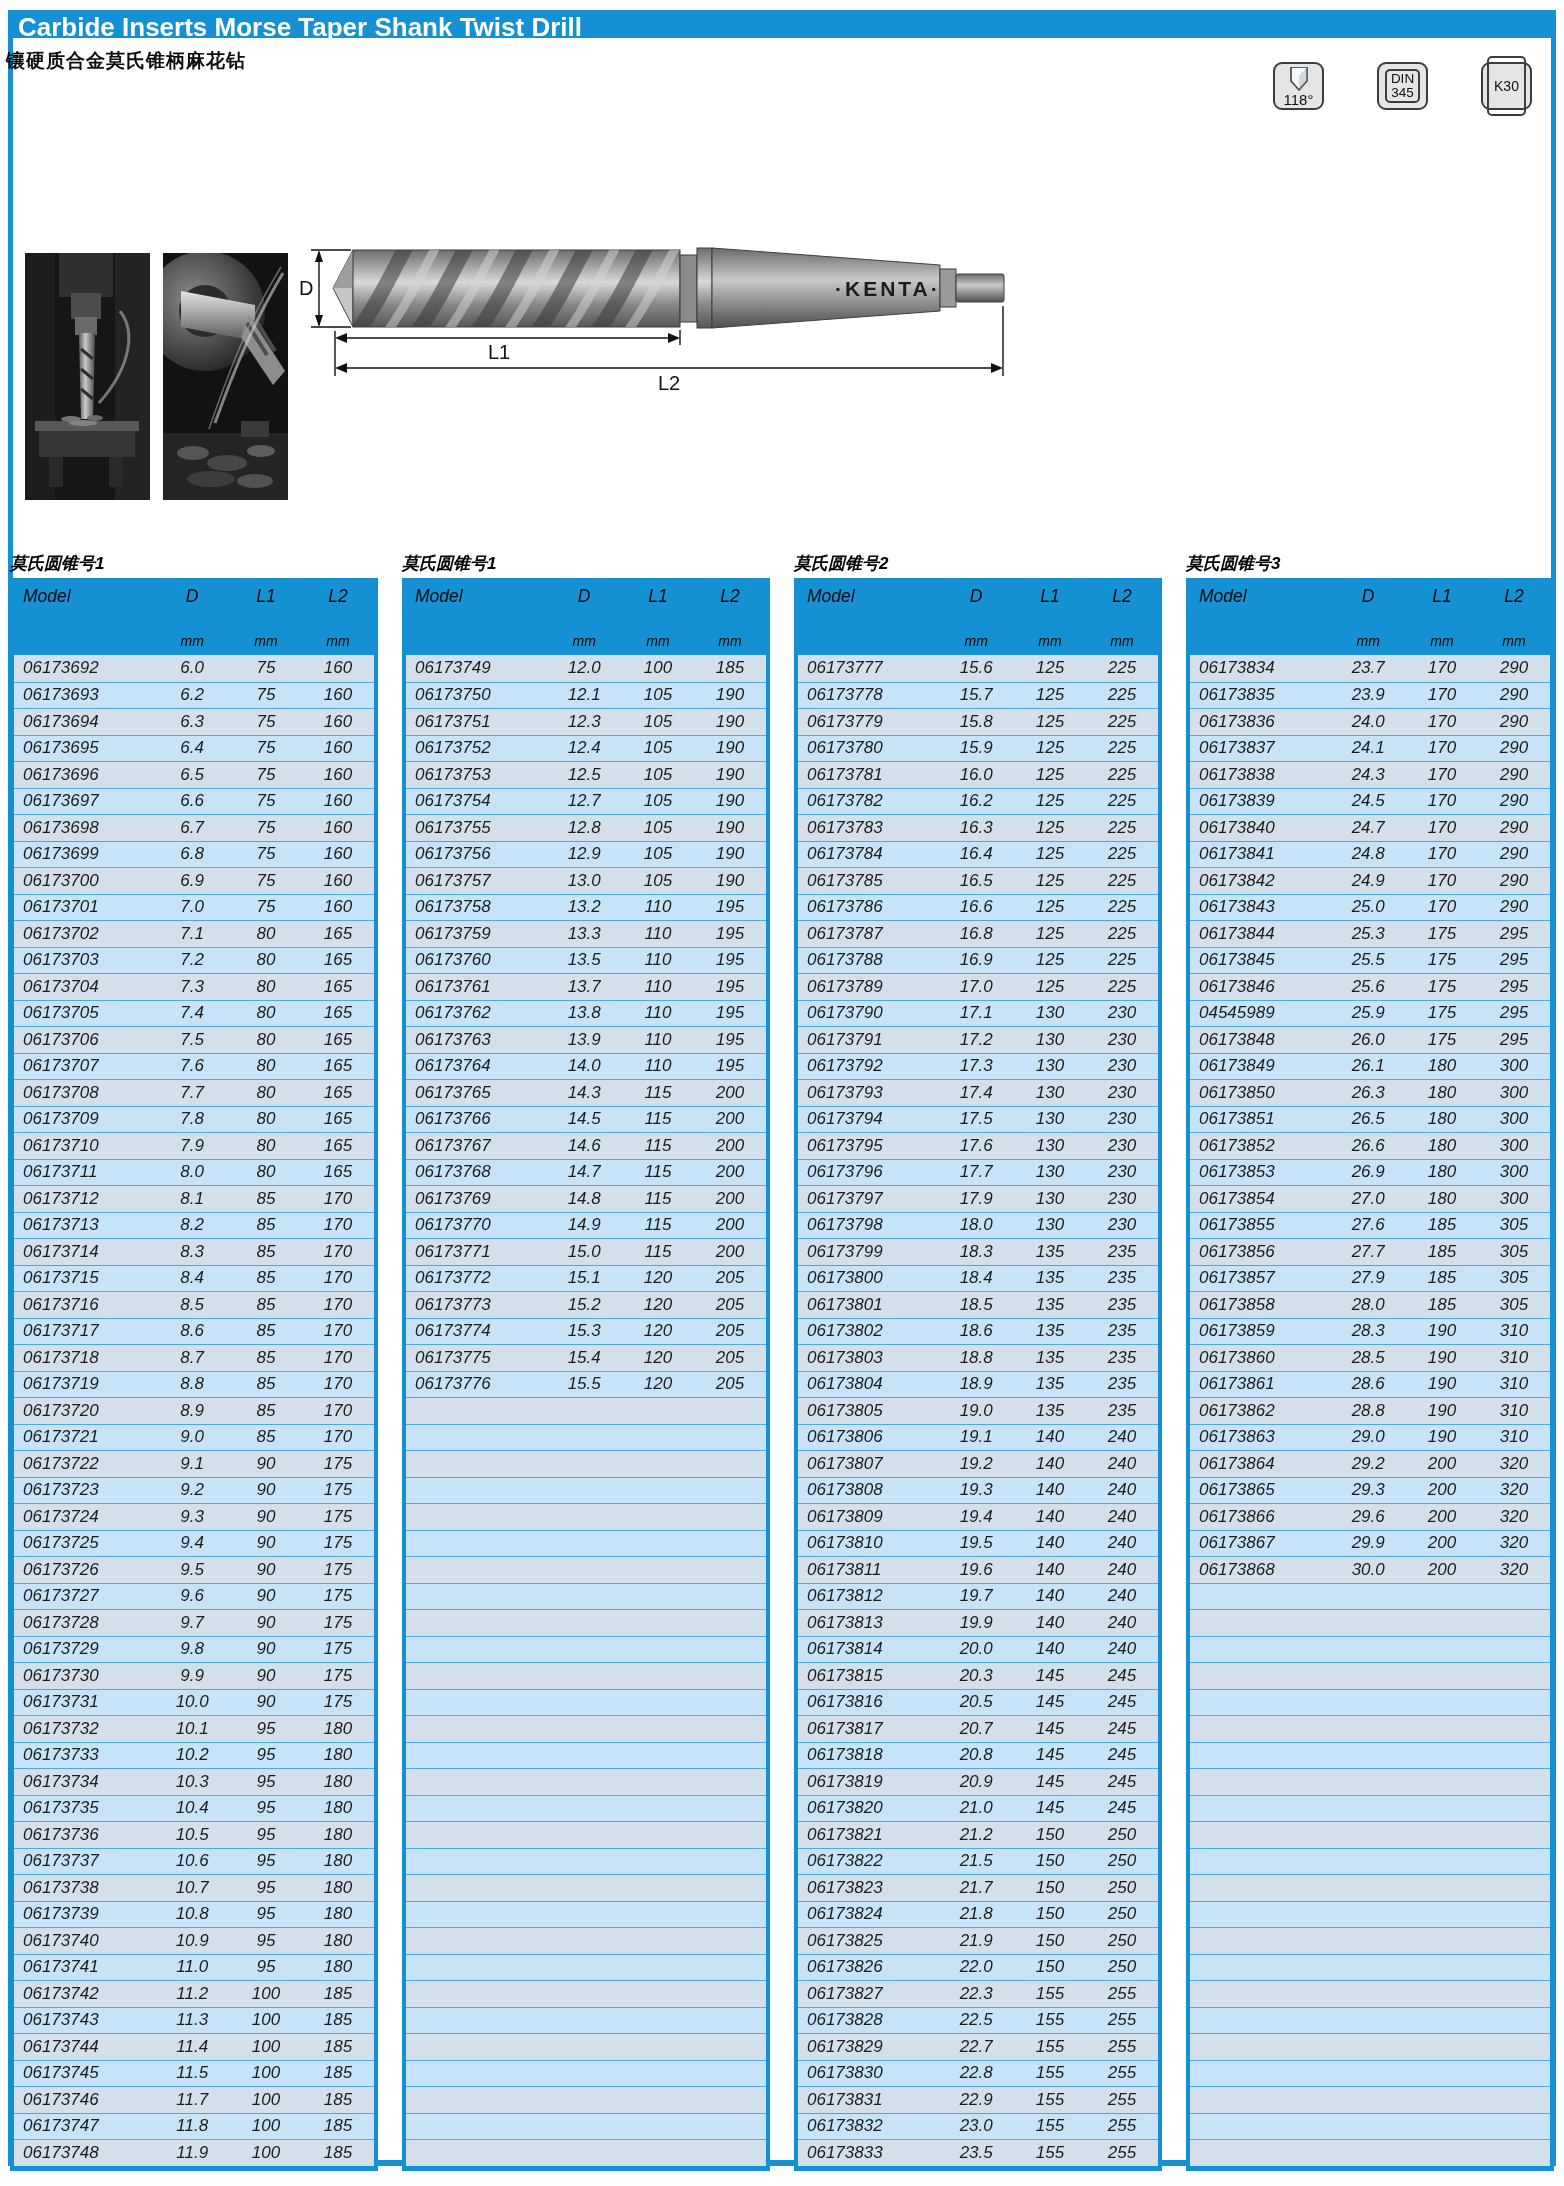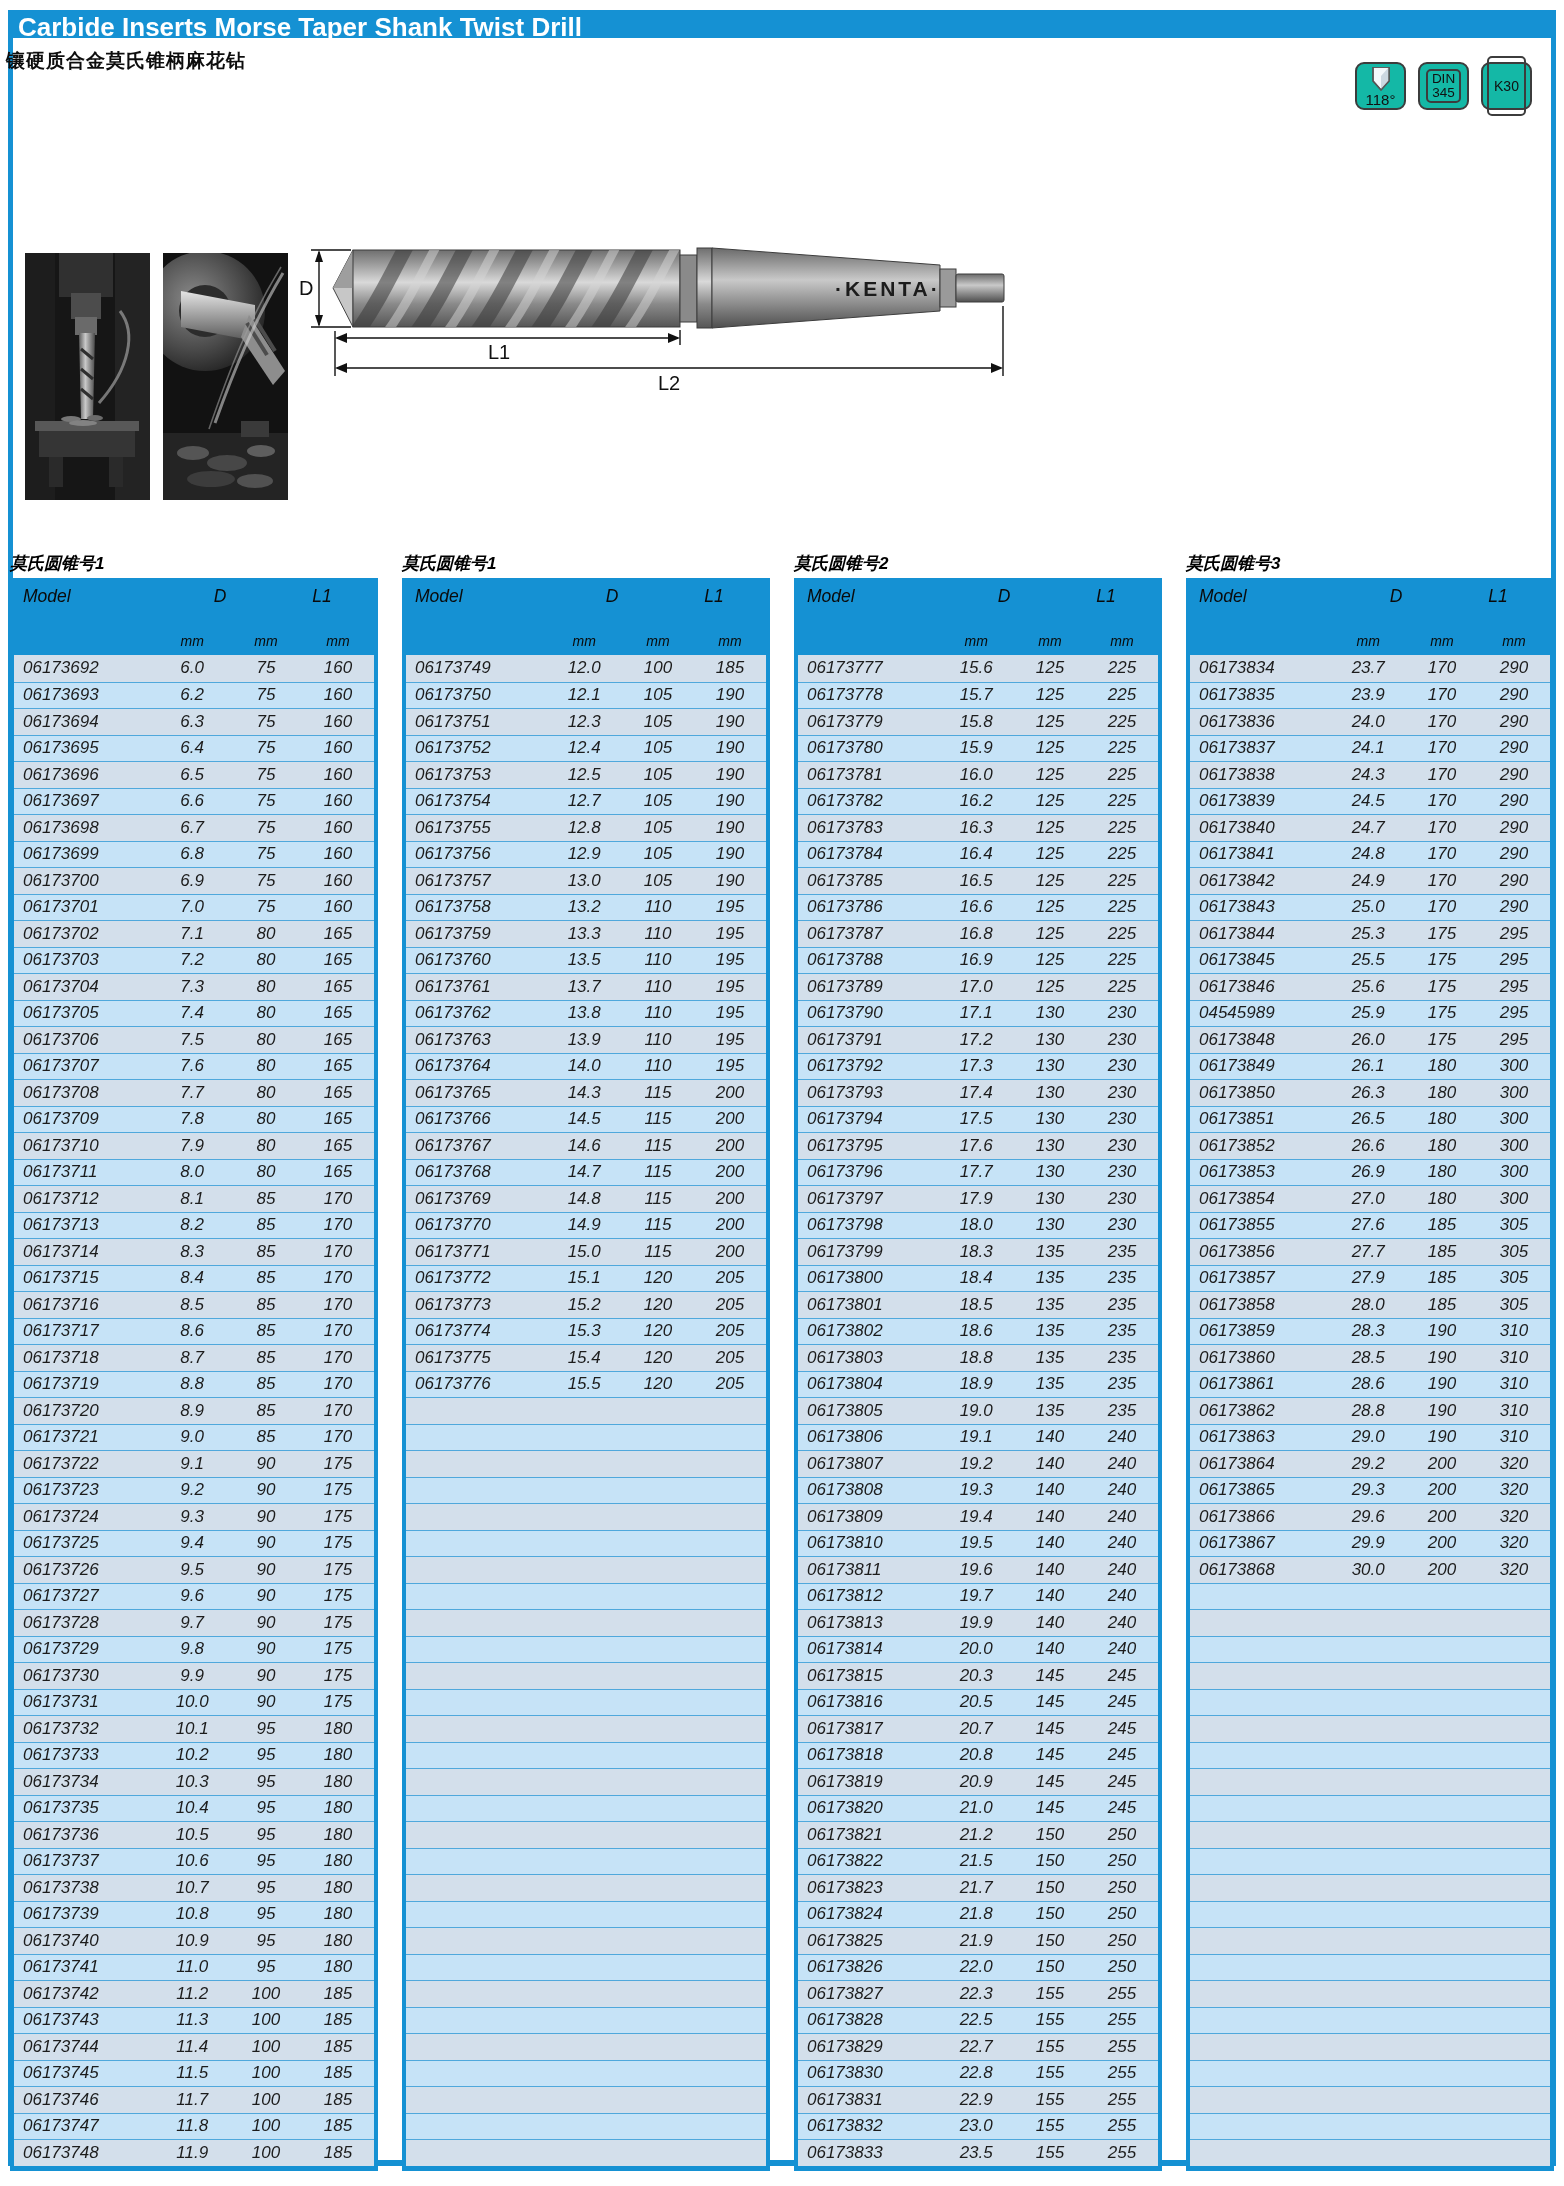--- a/index.html
+++ b/index.html
@@ -21,42 +21,42 @@
   }
   .titlebar{
     position:absolute;left:8px;top:10px;width:1548px;height:28px;box-sizing:border-box;
     background:var(--blue);color:#fff;font-weight:bold;font-size:26px;line-height:34px;padding-left:10px;
   }
   .subtitle{
     position:absolute;left:6px;top:48px;font-size:19px;font-weight:bold;color:#0d0d0d;letter-spacing:1px;
   }
   .badges{position:absolute;top:62px;right:32px;display:flex;gap:12px;}
   .badge{
-    width:51px;height:48px;box-sizing:border-box;background:#14b8a6;border:2px solid #3c3c3c;border-radius:9px;
-    display:flex;flex-direction:column;align-items:center;justify-content:center;
+    width:51px;height:48px;box-sizing:border-box;background:#e5e5e5;border:2px solid #3c3c3c;border-radius:9px;
+    display:flex;flex-direction:column;align-items:center;justify-content:center;margin-left:41px;
   }
   .badge .small-label{font-size:15px;color:#111;line-height:10px;margin-top:1px;}
   .badge .inner{
     border:2px solid #3c3c3c;border-radius:5px;padding:1px 4px;text-align:center;color:#111;
     font-size:13.5px;line-height:14px;font-weight:normal;
   }
   .badge .inner .l{display:block;}
   .badge .inner.k{font-size:14px;line-height:20px;padding:18px 5px;}
   .photo{position:absolute;top:253px;width:125px;height:247px;}
   .photo svg{display:block;}
   #photo1{left:25px;}
   #photo2{left:163px;}
   .diagram{position:absolute;left:295px;top:170px;width:1255px;height:250px;}
   .tables{position:absolute;left:10px;top:552px;display:flex;gap:24px;font-style:italic;}
   .tbl-col{width:368px;}
   .tbl-title{height:26px;font-size:17px;font-weight:bold;color:#000;}
   .tbl{border-left:4px solid var(--blue);border-right:4px solid var(--blue);border-bottom:5px solid var(--blue);box-sizing:border-box;}
   .thead{background:var(--blue);color:#0a0a0a;}
   .hrow1,.hrow2,.trow{display:grid;grid-template-columns:39% 21% 20% 20%;}
-  .hrow1{height:37px;align-items:center;font-size:17.5px;gap:28px;}
+  .hrow1{height:37px;align-items:center;font-size:17.5px;}
   .hrow2{height:28px;align-items:center;font-size:14px;margin-top:12px;}
   .trow{height:26.5px;box-sizing:border-box;align-items:center;font-size:17px;color:#1c1c1c;}
   .trow + .trow{border-top:1px solid var(--sep);}
   .trow.odd{background:var(--rowA);}
   .trow.even{background:var(--rowB);}
   .c0{padding-left:9px;text-align:left;}
   .c1,.c2,.c3{text-align:center;}
 </style>
 </head>
 <body>

